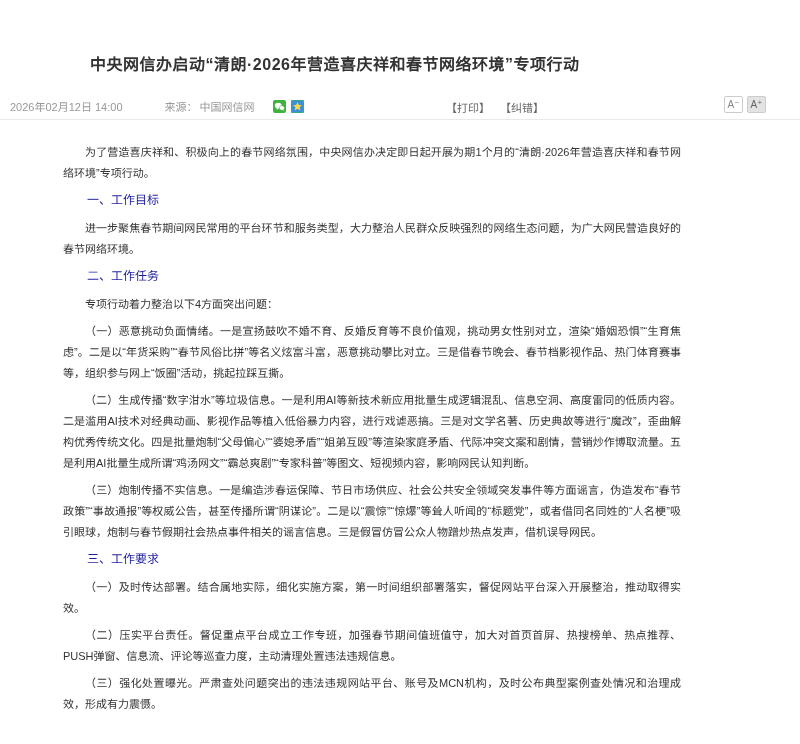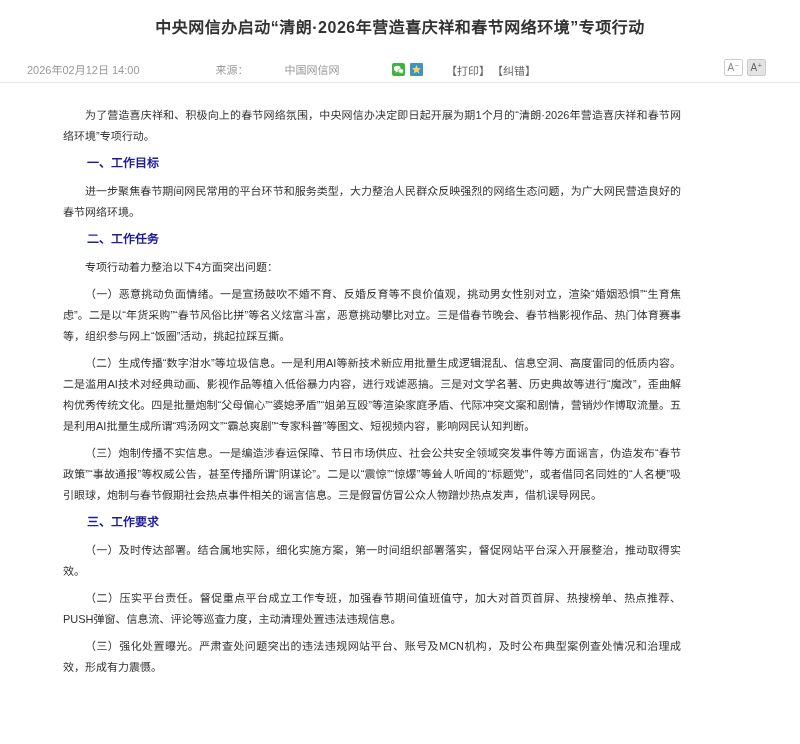--- a/index.html
+++ b/index.html
@@ -16,48 +16,48 @@
   html,body{background:#ffffff;}
   body{
     width:800px;height:744px;overflow:hidden;
     font-family:"Liberation Sans","DejaVu Sans",sans-serif;
     color:var(--body-color);
   }
   .page{width:800px;height:744px;position:relative;background:#fff;}
   
   .article-title{
     padding:15px 90px 0;
-    text-align:center;
     font-size:16px;
     font-weight:bold;
     color:#333;
     line-height:26px;
     letter-spacing:0.5px;
+    margin-top:37px;
   }
   .meta-bar{
     position:relative;
     margin-top:20px;
     height:22px;
     font-size:11px;
     color:var(--meta-color);
     border-bottom:1px solid var(--divider-color);
     padding-bottom:10px;
   }
   .meta-left{
-    position:absolute;left:27px;top:0;
-    display:flex;align-items:center;white-space:nowrap;gap:34px;
+    position:absolute;left:10px;top:0;
+    display:flex;align-items:center;white-space:nowrap;
   }
   .meta-date{margin-right:42px;}
   .meta-source-label{margin-right:2px;}
   .meta-source{margin-right:18px;}
   .share-icons{display:flex;align-items:center;gap:5px;}
   .share-icon{width:13px;height:13px;display:inline-block;cursor:pointer;}
   .meta-tools{
     position:absolute;left:446px;top:1px;
-    display:flex;gap:2px;color:var(--tool-color);
+    display:flex;gap:10px;color:var(--tool-color);
   }
   .meta-tools a{color:var(--tool-color);text-decoration:none;cursor:pointer;}
   .font-size-controls{
     position:absolute;right:34px;top:-2px;
     display:flex;gap:4px;
   }
   .font-btn{
     width:19px;height:17px;
     border:1px solid #cccccc;
     background:#ffffff;
@@ -76,21 +76,21 @@
   .article-body p{
     text-indent:2em;
     margin:0 0 6px;
     color:var(--body-color);
     text-align:justify;
   }
   .article-body p .bold{font-weight:normal;}
   .article-body h3{
     text-indent:2em;
     font-size:12px;
-    font-weight:bold;
+    font-weight:normal;
     color:var(--heading-color);
     margin:5px 0 7px;
     line-height:21px;
   }
 </style>
 </head>
 <body>
 
 <div class="page">
 

